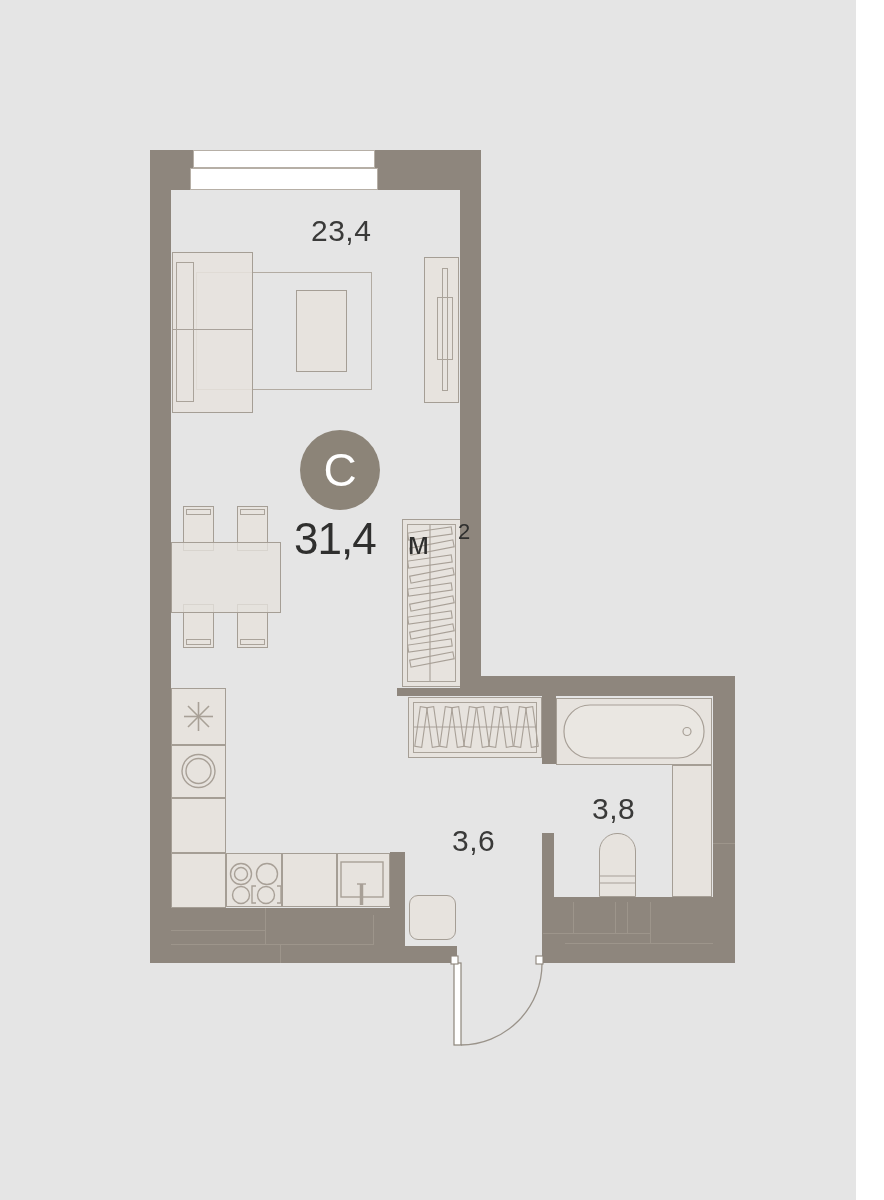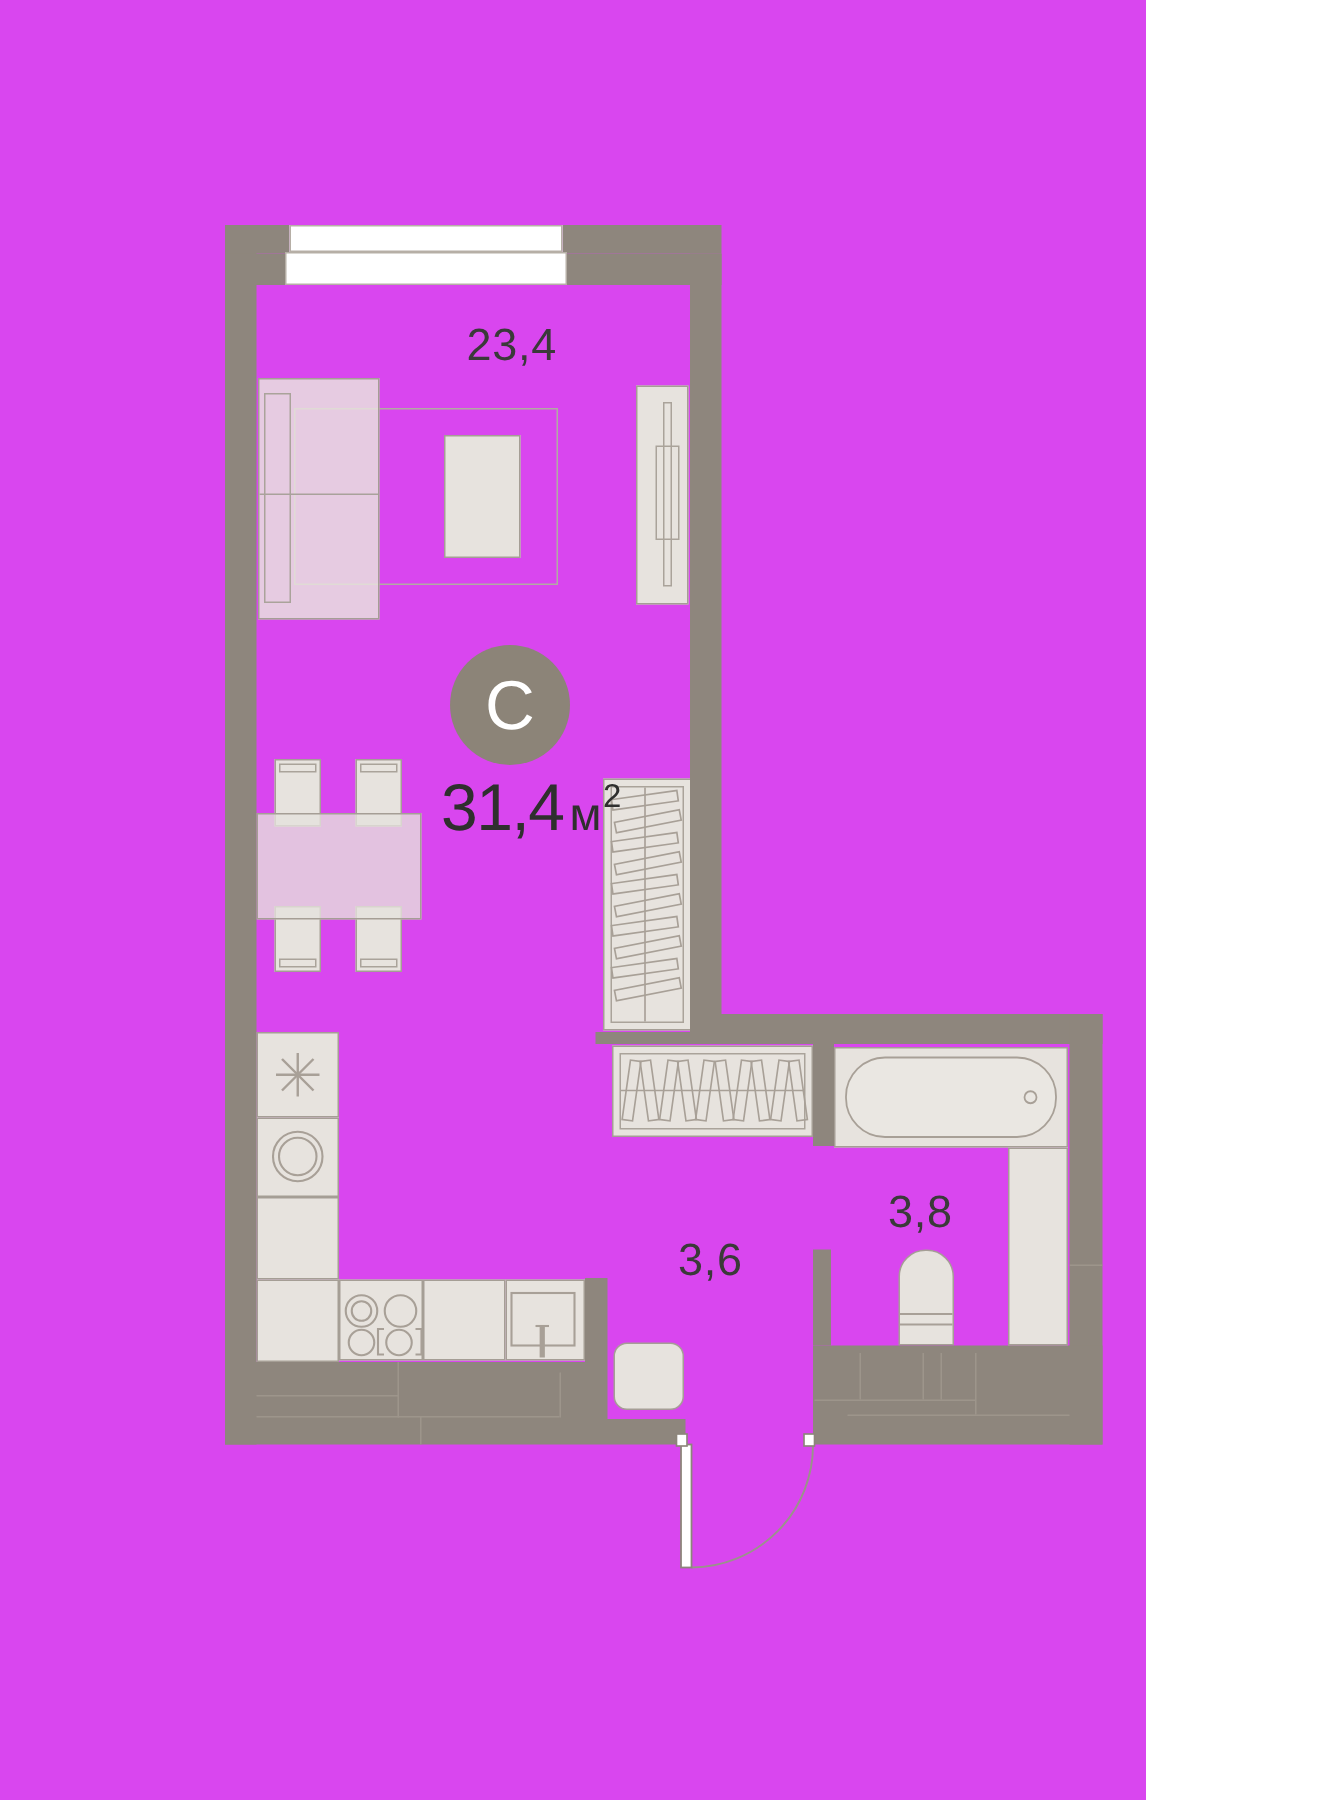--- a/index.html
+++ b/index.html
@@ -1,28 +1,28 @@
 <!DOCTYPE html>
 <html><head>
 <meta charset="utf-8">
 <style>
   html,body{margin:0;padding:0;background:#ffffff;}
-  #stage{position:relative;width:764px;height:1200px;background:#d946ef;overflow:hidden;
+  #stage{position:relative;width:856px;height:1200px;background:#e5e5e5;overflow:hidden;
          font-family:"Liberation Sans",sans-serif;}
   .wall{position:absolute;background:#8e867d;}
   .seam{position:absolute;background:#9d958b;}
   .furn{position:absolute;background:#e7e3de;border:1px solid #a59e95;box-sizing:border-box;}
   .furn-t{position:absolute;background:rgba(231,227,222,0.85);border:1px solid #a59e95;box-sizing:border-box;}
   .outline{position:absolute;border:1px solid #aaa39a;box-sizing:border-box;background:transparent;}
   .winpane{position:absolute;background:#ffffff;border:1px solid #b6afa6;box-sizing:border-box;}
   .label{position:absolute;color:#3a3a39;font-size:30px;letter-spacing:0.5px;white-space:nowrap;line-height:1;}
   .badge{position:absolute;left:300px;top:430px;width:80px;height:80px;border-radius:50%;
          background:#8c8478;color:#ffffff;display:flex;align-items:center;justify-content:center;
          font-size:46px;line-height:1;}
-  .arealine{position:absolute;left:294px;top:517px;display:flex;align-items:baseline;color:#2f2f2e;}
+  .arealine{position:absolute;left:294px;top:517px;display:flex;align-items:baseline;color:#2f2f2e;gap:28px;}
   .arealine .val{font-size:44px;letter-spacing:-1px;line-height:1;}
   .arealine .unit{font-size:31px;margin-left:4px;line-height:1;}
   .arealine .sup{font-size:22px;position:relative;top:-15px;margin-left:1px;line-height:1;}
   svg{position:absolute;left:0;top:0;}
 </style>
 </head>
 <body>
 
 <div id="stage">
 

